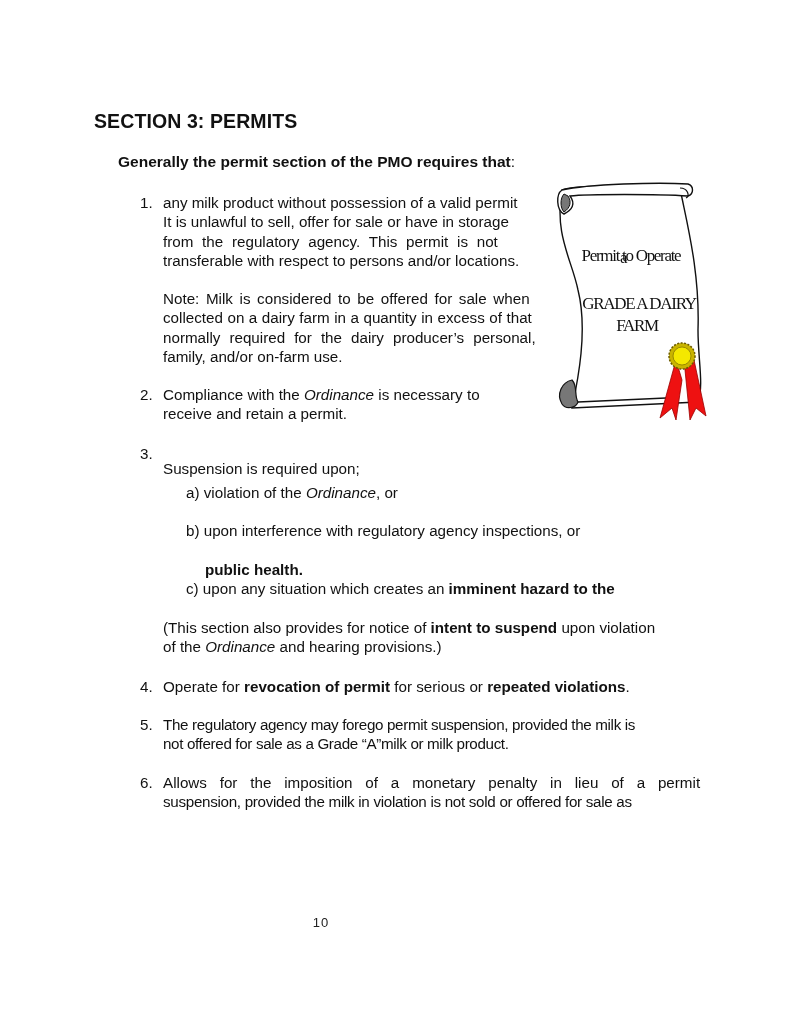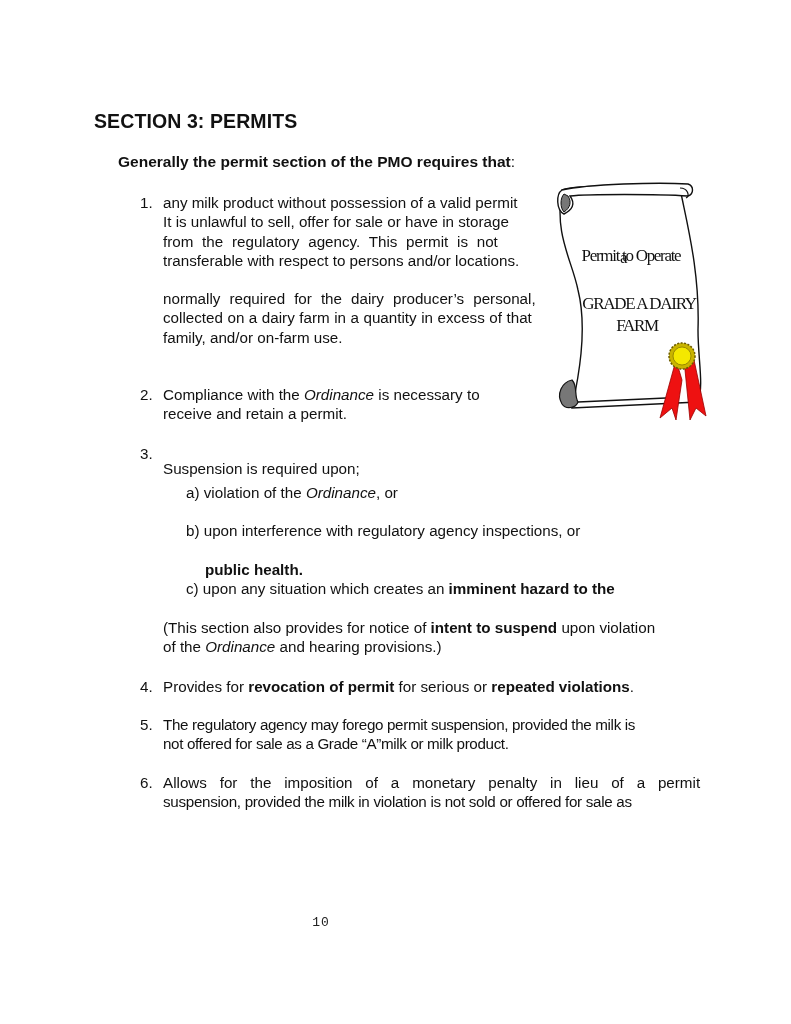--- a/index.html
+++ b/index.html
@@ -9,42 +9,43 @@
   .title { left: 94px; top: 110px; font-size: 19.5px; font-weight: bold; letter-spacing: 0.1px; }
   .intro { left: 118px; top: 153px; font-size: 15.5px; font-weight: bold; }
   .intro .colon { font-weight: normal; }
   .txt { font-size: 15.2px; line-height: 19.3px; }
   .num { left: 140px; font-size: 15.2px; line-height: 19.3px; }
   .body-block { left: 163px; }
   .just { text-align: justify; text-align-last: left; }
   b { font-weight: bold; }
   i { font-style: italic; text-align: center; }
   .pageno { left: 0; width: 642px; top: 915px; text-align: center;
-            font-family: Liberation Mono, monospace; font-size: 13px; color: #222; letter-spacing: 1px; }
+            font-family: Liberation Sans, sans-serif; font-size: 13px; color: #222; letter-spacing: 1px; }
   .scroll { left: 548px; top: 180px; width: 170px; height: 250px; }
   .scroll-text { font-family: "Liberation Serif", serif; font-size: 17px; letter-spacing: -1.3px;
                  text-align: center; color: #111; position: absolute; width: 150px; }
 </style>
 </head>
 <body>
 
 <div class="abs title">SECTION 3: PERMITS</div>
 
 <div class="abs intro"><span>Generally the permit section of the PMO requires that</span><span class="colon">:</span></div>
 
 <div class="abs num" style="top:193px;">1.</div>
 <div class="abs txt body-block" style="top:193px; width:388px;">
   <div>any milk product without possession of a valid permit</div>
   <div>It is unlawful to sell, offer for sale or have in storage</div>
   <div class="just" style="word-spacing:4.5px;">from the regulatory agency.  This permit is not</div>
   <div>transferable with respect to persons and/or locations.</div>
 </div>
 <div class="abs txt body-block" style="top:289px; width:402px;">
+  <div style="word-spacing:2.4px;">Note: Milk is considered to be offered for sale when</div>
+  <div style="word-spacing:0.3px;">collected on a dairy farm in a quantity in excess of that</div>
   <div style="word-spacing:4.8px;">normally required for the dairy producer’s personal,</div>
-  <div style="word-spacing:0.3px;">collected on a dairy farm in a quantity in excess of that</div>
   <div>family, and/or on-farm use.</div>
 </div>
 
 <div class="abs num" style="top:385px;">2.</div>
 <div class="abs txt body-block" style="top:385px;">
   <div><span>Compliance with the </span><i>Ordinance</i><span> is necessary to</span></div>
   <div>receive and retain a permit.</div>
 </div>
 
 <div class="abs num" style="top:444px;">3.</div>
@@ -58,21 +59,21 @@
   <div style="padding-left:19px;"><b>public health.</b></div>
   <div><span>c) upon any situation which creates an </span><b>imminent hazard to the</b></div>
 </div>
 
 <div class="abs txt body-block" style="top:618px;">
   <div><span>(This section also provides for notice of </span><b>intent to suspend</b><span> upon violation</span></div>
   <div><span>of the </span><i>Ordinance</i><span> and hearing provisions.)</span></div>
 </div>
 
 <div class="abs num" style="top:677px;">4.</div>
-<div class="abs txt body-block" style="top:677px;"><span>Provides for </span><b>revocation of permit</b><span> for serious or </span><b>repeated violations</b><span>.</span></div>
+<div class="abs txt body-block" style="top:677px;"><span>Operate for </span><b>revocation of permit</b><span> for serious or </span><b>repeated violations</b><span>.</span></div>
 
 <div class="abs num" style="top:715px;">5.</div>
 <div class="abs txt body-block" style="top:715px; letter-spacing:-0.35px;">
   <div>The regulatory agency may forego permit suspension, provided the milk is</div>
   <div>not offered for sale as a Grade “A”milk or milk product.</div>
 </div>
 
 <div class="abs num" style="top:773px;">6.</div>
 <div class="abs txt body-block" style="top:773px;">
   <div style="word-spacing:8.6px;">Allows for the imposition of a monetary penalty in lieu of a permit</div>

